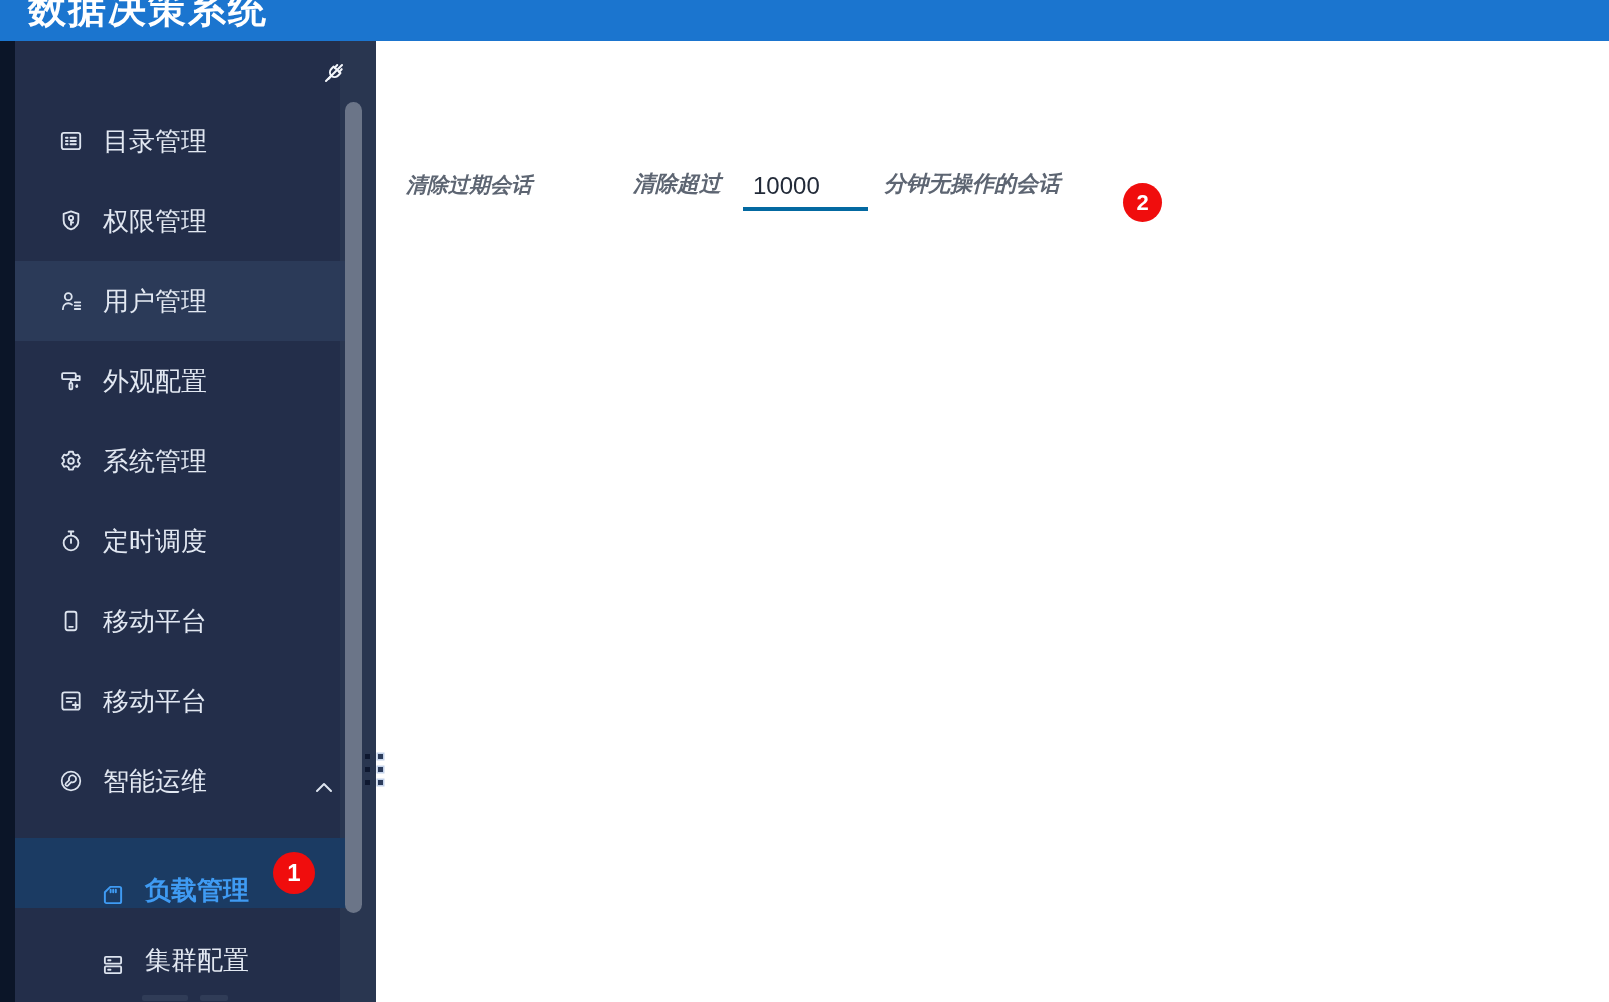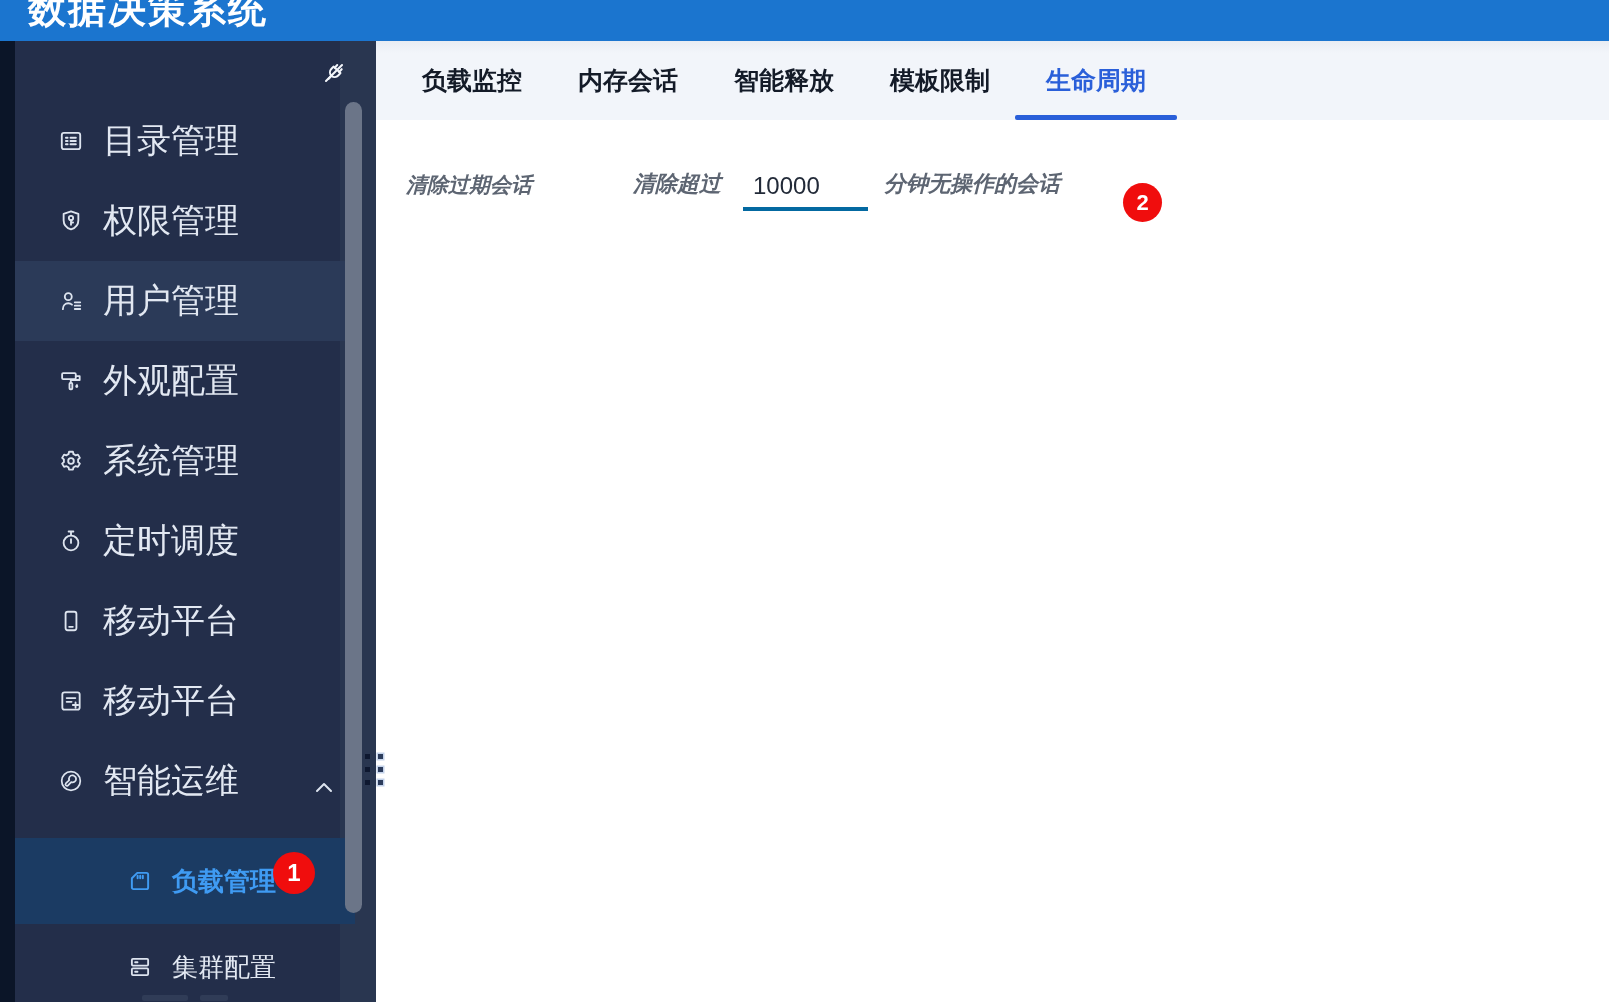--- a/index.html
+++ b/index.html
@@ -11,25 +11,25 @@
   .topbar .title{position:absolute;left:28px;top:-16px;font-size:38px;font-weight:bold;color:#fff;letter-spacing:2px;white-space:nowrap;}
 
   
   .sidebar{position:absolute;left:0;top:41px;width:376px;height:961px;background:#232e4a;z-index:4;}
   .sidebar .edge{position:absolute;left:0;top:0;width:15px;height:100%;background:#0b1528;}
   .sidebar .track{position:absolute;right:0;top:0;width:36px;height:100%;background:#293650;}
   .unpin-btn{position:absolute;left:316px;top:12px;width:36px;height:40px;display:flex;align-items:center;justify-content:center;cursor:pointer;z-index:3;}
   .scroll-thumb{position:absolute;left:345px;top:61px;width:17px;height:811px;background:#6b7588;border-radius:9px;z-index:3;}
 
   .menu{position:absolute;left:15px;top:60px;width:340px;z-index:2;}
-  .mi{height:80px;display:flex;align-items:center;padding-left:43px;gap:19px;font-size:34px;color:#e2e8f2;position:relative;cursor:pointer;}
+  .mi{height:80px;display:flex;align-items:center;padding-left:43px;gap:19px;font-size:26px;color:#e2e8f2;position:relative;cursor:pointer;}
   .mi.hovered{background:#2b3a58;}
   .mi .chev{position:absolute;left:296px;top:50%;margin-top:-7px;}
   .submenu{margin-top:17px;}
-  .smi{height:86px;display:flex;align-items:center;padding-left:112px;gap:19px;font-size:26px;color:#e2e8f2;position:relative;cursor:pointer;}
+  .smi{height:70px;display:flex;align-items:flex-end;padding-left:85px;gap:19px;font-size:26px;color:#e2e8f2;position:relative;cursor:pointer;}
   .smi.selected{background:#1b3b63;color:#3f9bf3;font-weight:bold;}
   .ic{display:flex;align-items:center;justify-content:center;width:26px;height:26px;flex:none;}
   .badge-red{background:#f00d0d;border-radius:50%;color:#fff;display:flex;align-items:center;justify-content:center;font-weight:bold;}
   .badge-1{position:absolute;left:258px;top:14px;width:42px;height:42px;font-size:24px;}
   .hint{position:absolute;background:#3c4863;opacity:.55;border-radius:2px;height:6px;}
 
   
   .dots{position:absolute;z-index:6;}
   .dot{position:absolute;width:5px;height:5px;}
   .dot.c1{background:#0e1830;}
@@ -209,27 +209,20 @@
 
   <div class="dots">
     <span class="dot c1" style="left:365px;top:754px;"></span>
     <span class="dot c1" style="left:365px;top:767px;"></span>
     <span class="dot c1" style="left:365px;top:780px;"></span>
     <span class="dot c2" style="left:378px;top:754px;"></span>
     <span class="dot c2" style="left:378px;top:767px;"></span>
     <span class="dot c2" style="left:378px;top:780px;"></span>
   </div>
 
-  <div class="tabbar">
-    <div class="tab">负载监控</div>
-    <div class="tab">内存会话</div>
-    <div class="tab">智能释放</div>
-    <div class="tab">模板限制</div>
-    <div class="tab active">生命周期</div>
-  </div>
 
   <div class="lbl lbl1">清除过期会话</div>
   <div class="lbl lbl2">清除超过</div>
   <input class="timeout-input" type="text" value="10000" style="">
   <div class="lbl lbl3">分钟无操作的会话</div>
   <div class="badge-red badge-2">2</div>
 
 </div>
 
 </body></html>

